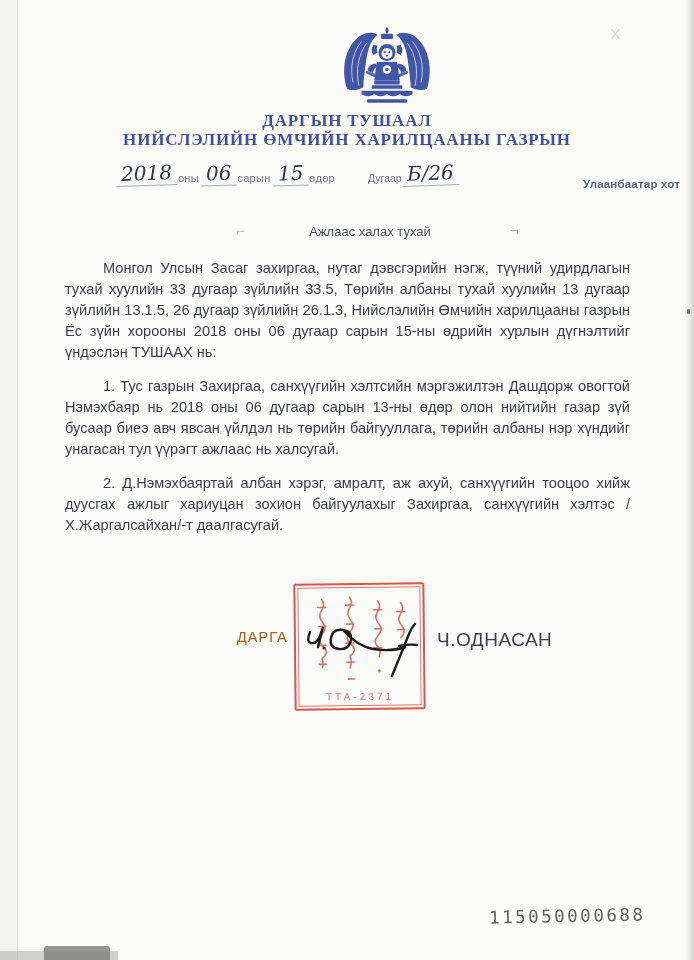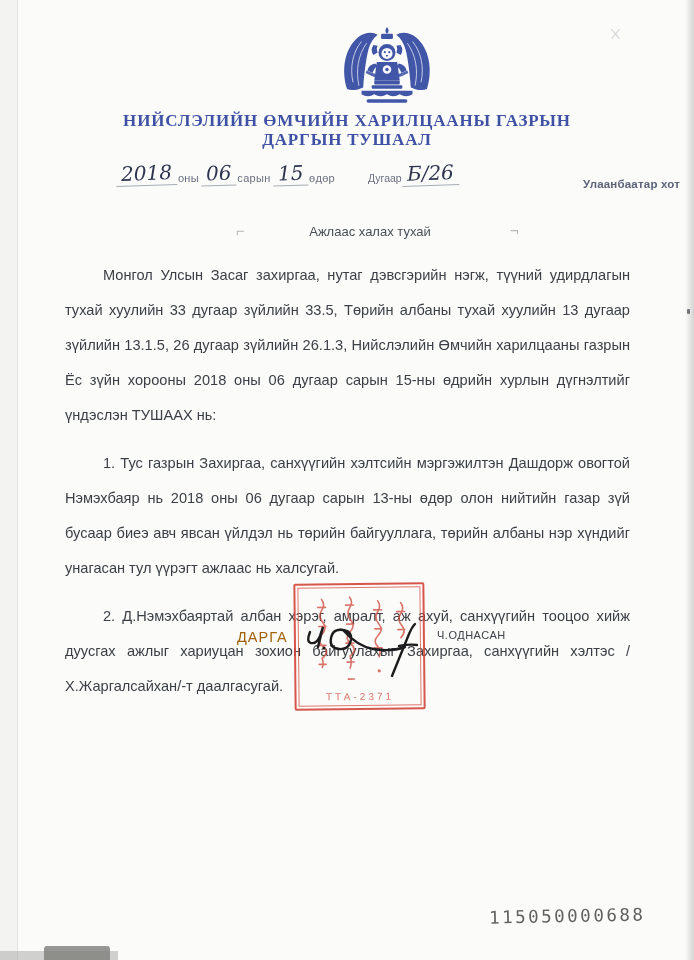--- a/index.html
+++ b/index.html
@@ -65,27 +65,27 @@
   .bracket{position:absolute;top:-2px;font-size:15px;color:#b9b9b6;}
   .bracket.l{left:236px;}
   .bracket.r{left:510px;}
 
   
   .body-text{position:absolute;left:65px;top:258px;width:565px;}
   .body-text p{
     margin:0 0 13px 0;
     text-indent:38px;
     text-align:justify;
-    font-size:14.6px;line-height:35px;
+    font-size:14.6px;line-height:21px;
     color:#3b3f45;
   }
 
   
   .sig-label{position:absolute;left:237px;top:629px;font-size:14.5px;letter-spacing:1px;color:#a16207;}
-  .sig-name{position:absolute;left:437px;top:629px;font-size:11px;letter-spacing:.5px;color:#3d4148;}
+  .sig-name{position:absolute;left:437px;top:629px;font-size:19px;letter-spacing:.5px;color:#3d4148;}
   .stamp{
     position:absolute;left:294px;top:583px;width:127px;height:123px;
     border:2px solid #d4453a;border-radius:2px;
     transform:rotate(-.6deg);
     opacity:.9;
   }
   .stamp-inner{position:absolute;left:2px;top:2px;right:2px;bottom:2px;border:1px solid #d4453a;opacity:.8;}
   .stamp-code{
     position:absolute;left:0;bottom:6px;width:100%;
     text-align:center;
@@ -151,22 +151,22 @@
       <g stroke="#eef1f8" stroke-width="1.1" fill="none" opacity="0.8">
         <path d="M20 66 C16 48 20 30 30 18"></path>
         <path d="M27 70 C23 52 26 34 36 20"></path>
         <path d="M100 66 C104 48 100 30 90 18"></path>
         <path d="M93 70 C97 52 94 34 84 20"></path>
       </g>
     </svg>
   </div>
 
   <div class="org-title">
+    <div>ДАРГЫН ТУШААЛ</div>
     <div>НИЙСЛЭЛИЙН ӨМЧИЙН ХАРИЛЦААНЫ ГАЗРЫН</div>
-    <div>ДАРГЫН ТУШААЛ</div>
   </div>
 
   <div class="dateline">
     <div class="date-group">
       <span class="hand">2018</span>
       <span class="sub-label">оны</span>
       <span class="hand">06</span>
       <span class="sub-label">сарын</span>
       <span class="hand">15</span>
       <span class="sub-label">өдөр</span>

